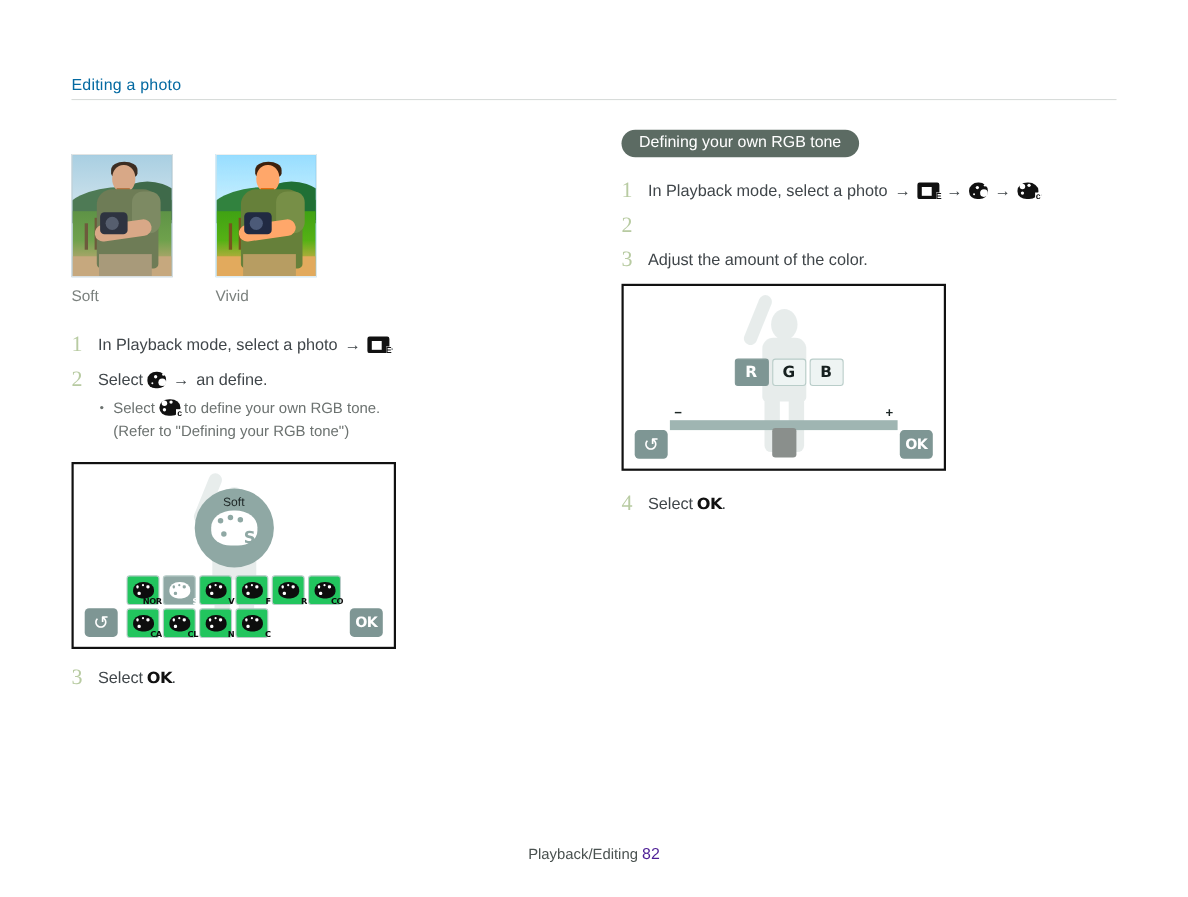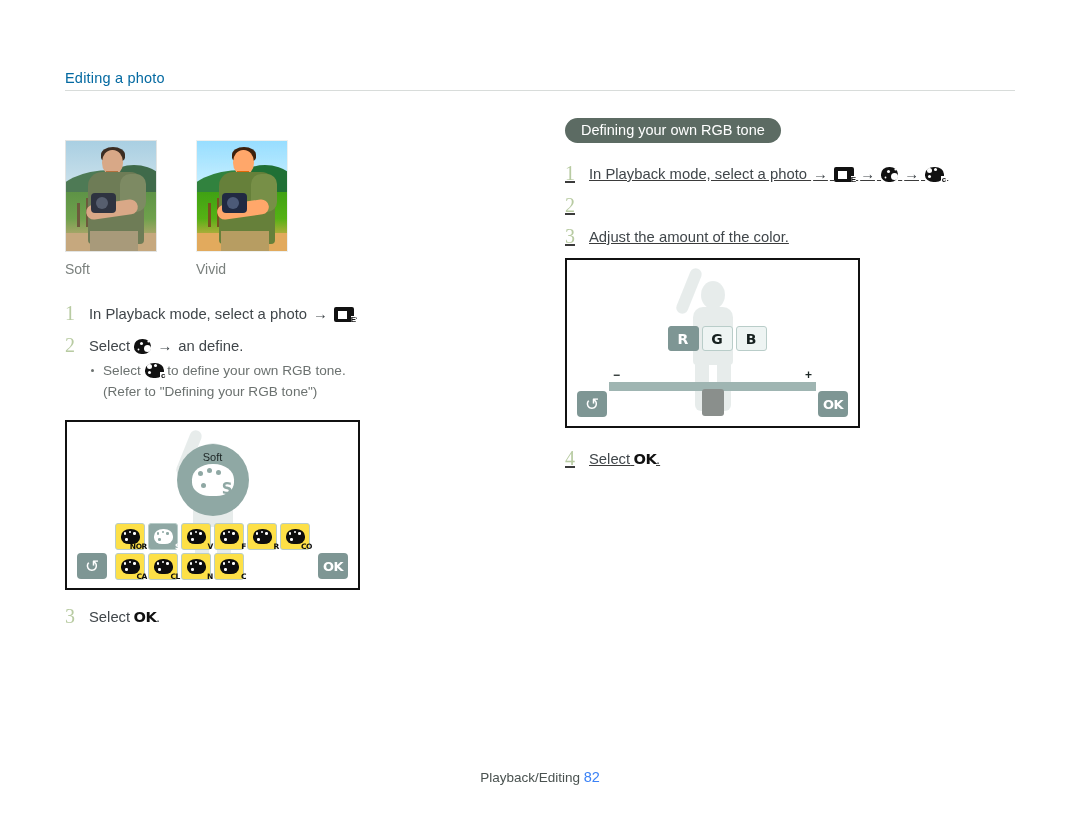--- a/index.html
+++ b/index.html
@@ -41,21 +41,20 @@
     position: absolute;
     left: 65px;
     top: 118px;
     width: 450px;
   }
   .col-right {
     position: absolute;
     left: 565px;
     top: 118px;
     width: 455px;
-    text-decoration: underline;
   }
 
   h1.title {
     font-size: 25px;
     font-weight: normal;
     color: #2f9fe0;
     margin: 0 0 14px 0;
     letter-spacing: .1px;
   }
   p.intro {
@@ -394,21 +393,21 @@
     left: 48px; bottom: 8px;
     display: flex;
     flex-direction: column;
     gap: 3px;
   }
   .opt-row { display: flex; gap: 3px; }
   .opt {
     width: 28px; height: 25px;
     border: 1px solid #b9cdc9;
     border-radius: 3px;
-    background: #fde047;
+    background: #22c55e;
     position: relative;
     display: flex;
     align-items: center;
     justify-content: center;
   }
   .opt.selected { background: #8fa8a4; }
   .opt .mini-pal {
     position: relative;
     width: 19px; height: 15px;
     background: #0d0d0d;
@@ -504,21 +503,21 @@
 
   
   .footer {
     position: absolute;
     left: 0; right: 0;
     bottom: 30px;
     text-align: center;
     font-size: 13.5px;
     color: #4a5250;
   }
-  .footer .page-no { font-size: 14.5px; color: #3b82f6; }
+  .footer .page-no { font-size: 14.5px; color: #4c1d95; }
 </style>
 </head>
 <body>
 
 <div class="running-head">
   <span class="rh-text">Editing a photo</span>
   <div class="rh-rule"></div>
 </div>
 
 <div class="col-left">

